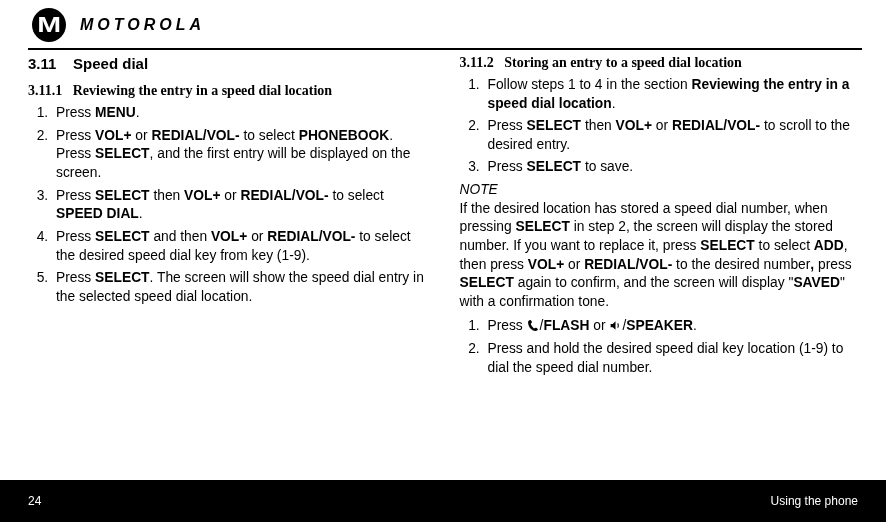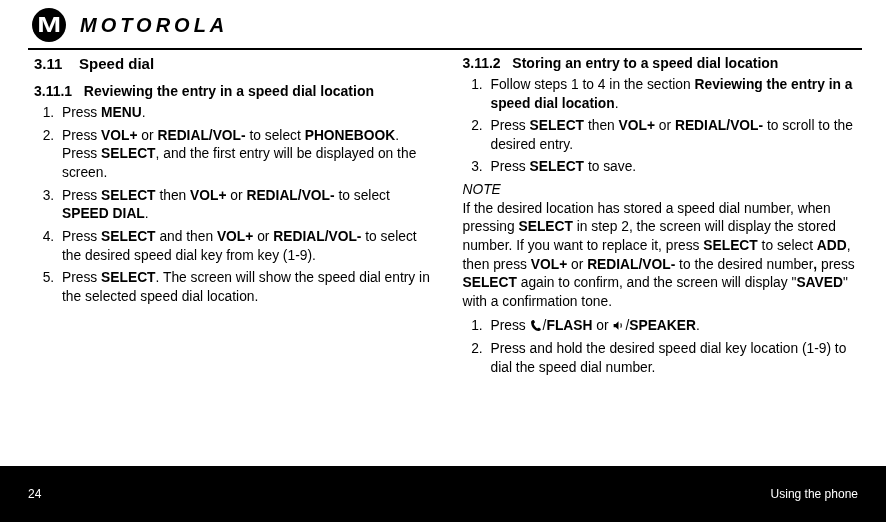--- a/index.html
+++ b/index.html
@@ -41,38 +41,37 @@
   .logo-m {
     font-family: Arial, sans-serif;
     transform: scaleX(1.3);
   }
   .brand {
     margin-left: 14px;
     font-family: Arial, sans-serif;
     font-weight: bold;
     font-style: italic;
     letter-spacing: 4px;
-    font-size: 20px;
+    font-size: 16px;
   }
   .rule {
     position: absolute;
     top: 48px;
     left: 28px;
     right: 24px;
     height: 2px;
     background: #000;
   }
   .columns {
     position: absolute;
     top: 54px;
     left: 28px;
     right: 24px;
     bottom: 14px;
     display: flex;
-    margin-left: 6px;
   }
   .col {
     flex: 1;
     font-size: 13.8px;
     line-height: 1.35;
     color: #000;
   }
   .col-left { padding-right: 14px; }
   .col-right { padding-left: 14px; border-left: 1px solid rgba(0,0,0,0); } 
   h2.section {
@@ -80,32 +79,33 @@
     font-weight: bold;
     margin-bottom: 2px;
   }
   h3.subsection {
     font-size: 14px;
     font-weight: bold;
     margin-top: 8px;
     margin-bottom: 3px;
     padding-left: 44px;
     text-indent: -44px;
+    font-family: Liberation Serif, serif;
   }
   p.body { margin-bottom: 6px; }
   ol { list-style: decimal; padding-left: 24px; }
   ol li { margin-bottom: 4px; padding-left: 4px; }
   b { font-weight: bold; }
   em.notehead { font-style: italic; font-weight: normal; }
   .footer {
     position: absolute;
     bottom: 0;
     left: 0;
     width: 886px;
-    height: 56px;
+    height: 42px;
     background: #000;
     color: #fff;
     display: flex;
     align-items: center;
     justify-content: space-between;
     padding: 0 28px;
     font-size: 12px;
   }
   .footer-right { font-weight: normal; }
   .icon-inline svg { vertical-align: -2px; }

